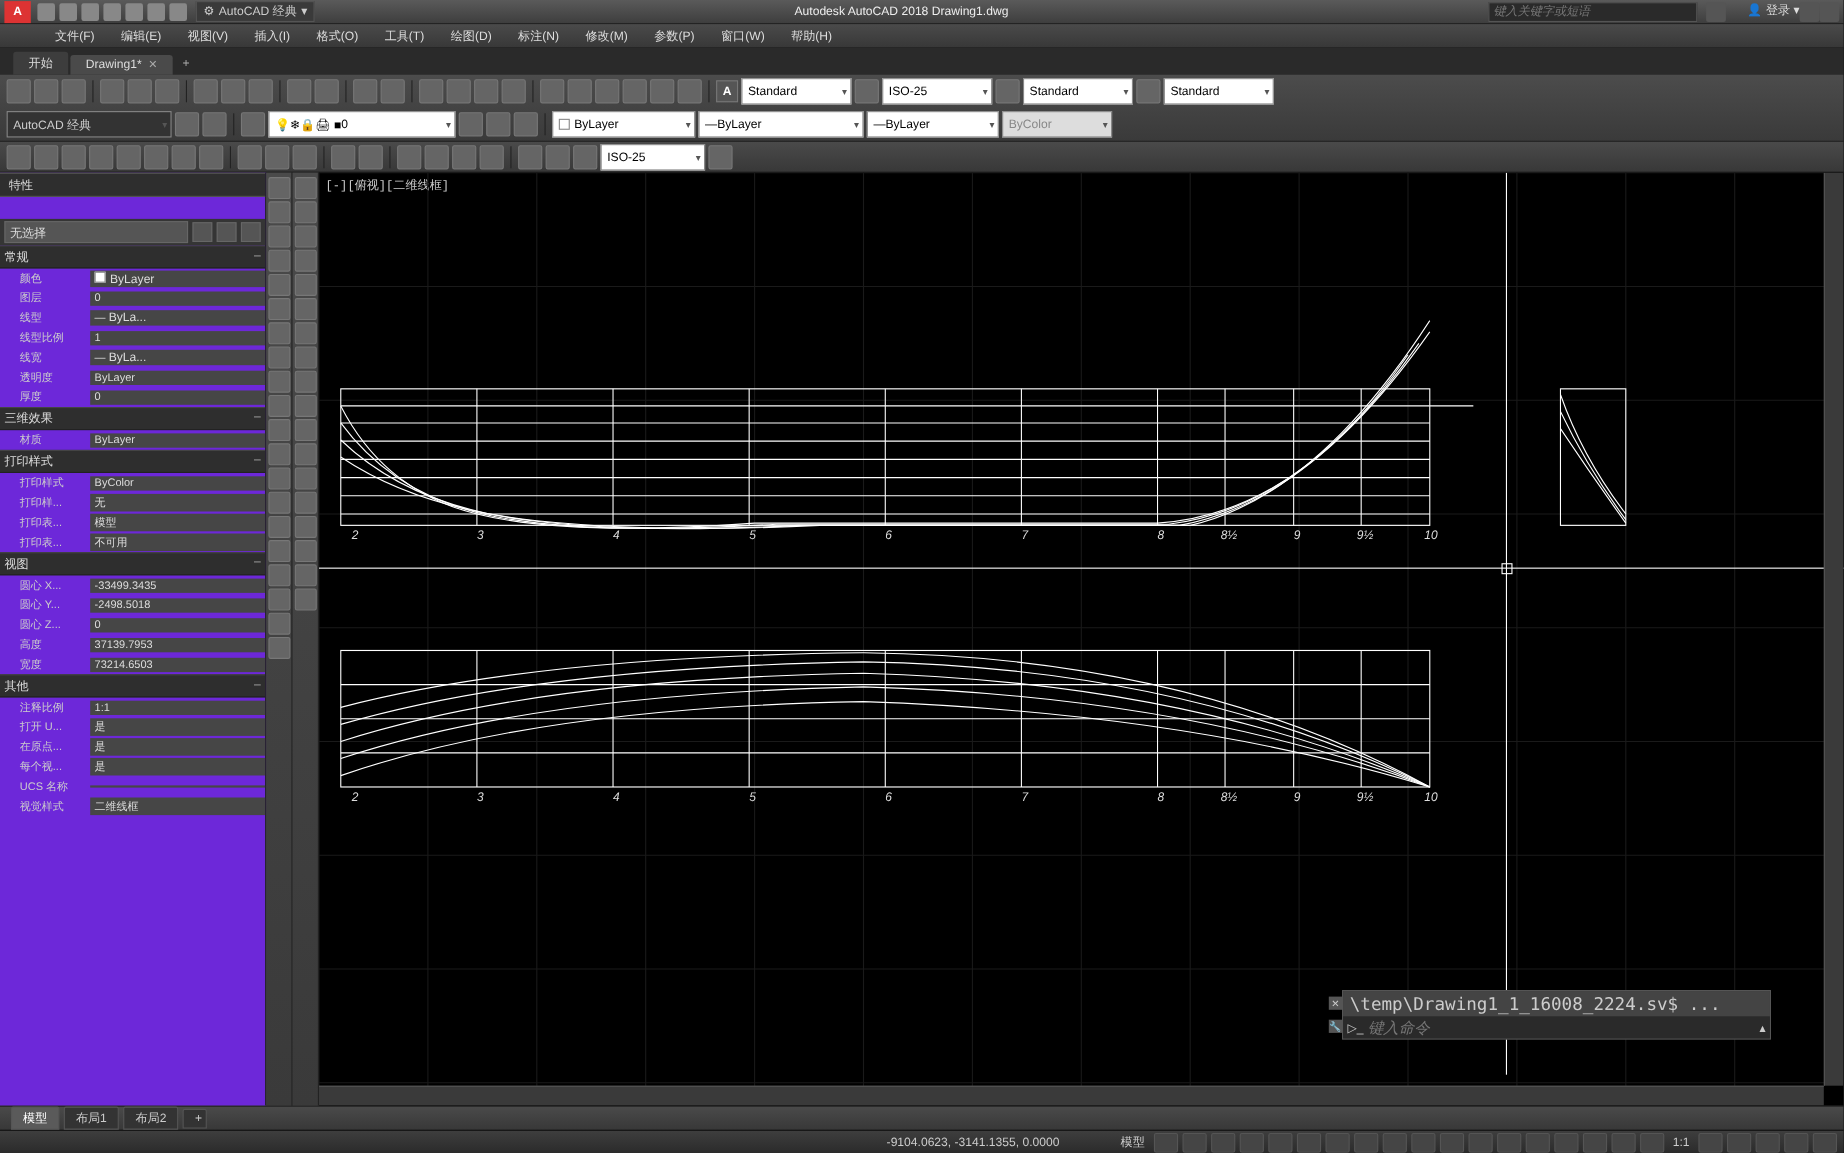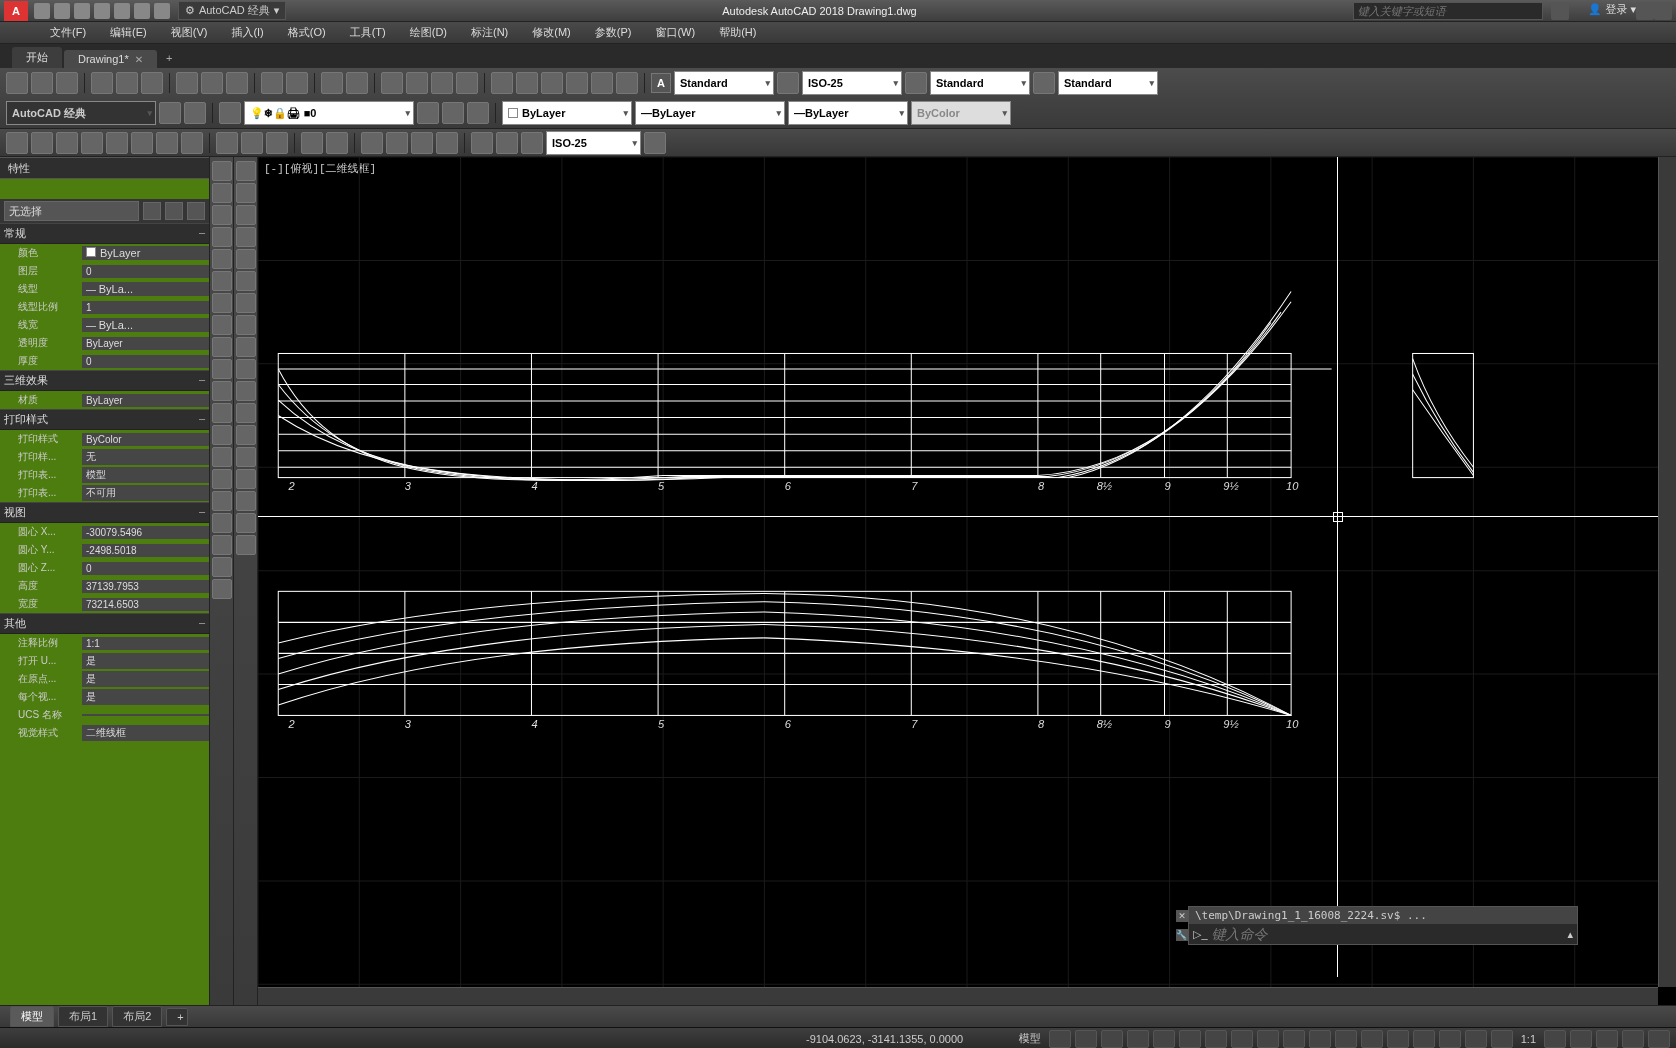--- a/index.html
+++ b/index.html
@@ -26,35 +26,35 @@
 .filetabs .ftab { background:#3d3d3d; padding:3px 14px 3px 14px; border-radius:3px 3px 0 0; color:#ddd; display:flex; align-items:center; gap:6px; }
 .filetabs .ftab.active { background:#4a4a4a; }
 .filetabs .ftab .x { color:#aaa; font-size:10px; }
 .filetabs .newtab { width:20px; height:20px; display:flex; align-items:center; justify-content:center; color:#aaa; }
 
 
 .toolbar-area { background: linear-gradient(#4c4c4c,#3a3a3a); border-bottom:1px solid #222; }
 .trow { height:30px; display:flex; align-items:center; padding:0 6px; gap:3px; }
 .tbtn { width:22px; height:22px; background:#656565; border:1px solid #777; border-radius:2px; }
 .tsep { width:1px; height:20px; background:#222; margin:0 3px; }
-.dd { height:24px; background:#fff; color:#000; border:1px solid #888; padding:0 18px 0 5px; display:flex; align-items:center; position:relative; min-width:80px;font-weight:bold; }
+.dd { height:24px; background:#fff; color:#000; border:1px solid #888; padding:0 18px 0 5px; display:flex; align-items:center; position:relative; min-width:80px; }
 .dd::after { content:"▾"; position:absolute; right:3px; color:#555; font-size:9px; }
 .dd.dark { background:#333; color:#ccc; }
 .layerdd { min-width: 170px; }
 .styledd { min-width: 100px; }
 .label-sq { width:20px; height:20px; background:#555; border:1px solid #777; display:flex; align-items:center; justify-content:center; color:#fff; font-weight:bold; }
 
 
 .drawrow { height:28px; background:linear-gradient(#4a4a4a,#383838); display:flex; align-items:center; padding:0 6px; gap:3px; border-bottom:1px solid #222; }
 
 
 .main { display:flex; height: calc(100% - 22px - 22px - 24px - 60px - 28px - 22px - 22px); }
 
 
-.props { width: 210px; background:#4d7c0f; border-right:1px solid #222; display:flex; flex-direction:column; }
+.props { width: 242px; background:#6d28d9; border-right:1px solid #222; display:flex; flex-direction:column; }
 .props-title { height:22px; background:#2e2e2e; color:#ddd; padding:3px 8px; border-bottom:1px solid #555; border-top:1px solid #555; }
 .props-head { height:24px; display:flex; align-items:center; padding:3px 4px; gap:4px; background:#353535;margin-top:20px; }
 .props-head .seldd { flex:1; height:20px; background:#555; border:1px solid #666; color:#ddd; padding:0 4px; display:flex; align-items:center; }
 .props-head .pbtn { width:18px; height:18px; background:#555; border:1px solid #666; }
 .props-body { flex:1; overflow:auto; }
 .pgroup { background:#2e2e2e; color:#ddd; padding:2px 4px; display:flex; justify-content:space-between; border-top:1px solid #444; border-bottom:1px solid #222; }
 .pgroup .collapse { color:#aaa; }
 .prow { display:flex; align-items:center; height:18px; }
 .prow .plabel { width:82px; padding-left:18px; color:#ccc; font-size:10px; }
 .prow .pval { flex:1; color:#ddd; background:#464646; padding:1px 4px; font-size:10px; }
@@ -68,21 +68,21 @@
 .viewport-label { position:absolute; top:4px; left:6px; color:#ccc; font-size:11px;font-family:Liberation Mono, monospace; }
 .crosshair { position:absolute; }
 .crosshair .hv { position:absolute; background:#fff; }
 .crosshair .box { position:absolute; width:10px; height:10px; border:1px solid #fff; top:-5px; left:-5px; }
 
 
 .drawing { position:absolute; inset:0; }
 
 
 .cmdline { position:absolute; left:930px; bottom:60px; width:390px; background:#3a3a3a; border:1px solid #555; }
-.cmdline .history { background:#444; color:#ccc; padding:2px 6px; font-family:monospace; font-size:11px; }
+.cmdline .history { background:#444; color:#ccc; padding:2px 6px; font-family:monospace; font-size:16px; }
 .cmdline .inputrow { display:flex; align-items:center; background:#2a2a2a; padding:2px 4px; gap:4px; }
 .cmdline .inputrow input { flex:1; background:transparent; border:none; color:#888; font-style:italic; font-size:14px; outline:none; }
 .cmdline .handle { position:absolute; left:-14px; top:0; bottom:0; width:14px; display:flex; flex-direction:column; justify-content:space-around; align-items:center; }
 .cmdline .handle .hbtn { width:12px; height:12px; background:#555; color:#ccc; font-size:9px; display:flex; align-items:center; justify-content:center; }
 
 
 .hscroll { position:absolute; bottom:0; left:0; right:18px; height:18px; background:#3a3a3a; border-top:1px solid #555; }
 .vscroll-sim { position:absolute; top:0; bottom:18px; right:0; width:18px; background:#3a3a3a; border-left:1px solid #555; }
 
 
@@ -328,21 +328,21 @@
           <div class="plabel">打印表...</div>
           <div class="pval">不可用</div>
         </div>
 
       <div class="pgroup">
           <span>视图</span>
           <span class="collapse">–</span>
         </div>
       <div class="prow">
           <div class="plabel">圆心 X...</div>
-          <div class="pval">-30079.5496</div>
+          <div class="pval">-33499.3435</div>
         </div>
       <div class="prow">
           <div class="plabel">圆心 Y...</div>
           <div class="pval">-2498.5018</div>
         </div>
       <div class="prow">
           <div class="plabel">圆心 Z...</div>
           <div class="pval">0</div>
         </div>
       <div class="prow">

